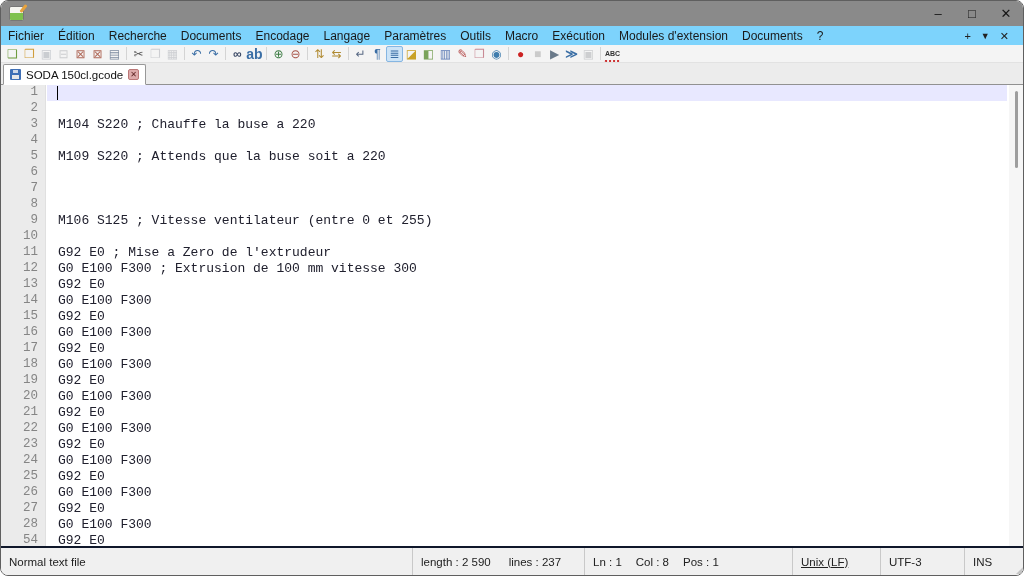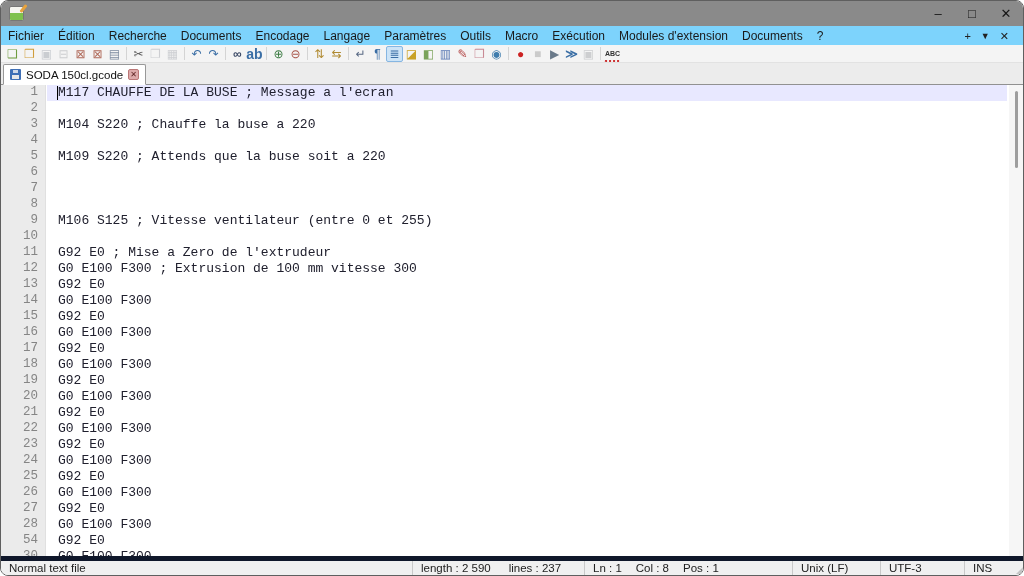--- a/index.html
+++ b/index.html
@@ -44,26 +44,26 @@
   .code-line { position:relative; height:16px; margin-left:46px; margin-right:16px; white-space:pre; }
   .code-line.current { background:#e8e8ff; }
   .ln { position:absolute; left:-46px; top:0; width:37px; text-align:right; font-size:12.5px; color:#858585; }
   .txt { position:absolute; left:11px; top:0; font-size:13px; color:#20202e; }
   .caret { display:none; position:absolute; left:10px; top:1px; width:1px; height:14px; background:#000; }
   .current .caret { display:block; }
   
   .vscroll { position:absolute; top:0; right:0; bottom:0; width:14px; background:#f6f6f6; }
   .vthumb { position:absolute; top:6px; right:5px; width:3px; height:77px; background:#9e9e9e; border-radius:2px; }
   
-  .statusbar { height:19px; background:#f0f0f0; border-top:5px solid #0f172a; display:flex; align-items:center; font-size:11.5px; color:#222; flex:0 0 auto; }
+  .statusbar { height:29px; background:#f0f0f0; border-top:2px solid #0f172a; display:flex; align-items:center; font-size:11.5px; color:#222; flex:0 0 auto; }
   .seg { height:100%; display:flex; align-items:center; padding-left:8px; border-right:1px solid #c9c9c9; white-space:nowrap; }
   .seg.grow { flex:1 1 auto; }
   .seg .gap { display:inline-block; width:18px; }
   .seg .gap-s { display:inline-block; width:14px; }
-  .seg-len { width:172px; } .seg-cur { width:208px; } .seg-eol { width:88px; } .seg-enc { width:84px; } .seg-ins { width:44px; border-right:none; }
+  .seg-len { width:172px; } .seg-cur { width:208px; } .seg-eol { width:88px;text-decoration:underline; } .seg-enc { width:84px; } .seg-ins { width:44px; border-right:none; }
   .grip { width:14px; height:100%; display:flex; align-items:flex-end; justify-content:flex-end; color:#c4c4c4; font-size:9px; border-right:none; }
 </style>
 </head>
 <body>
 
 <div class="window">
 
   <div class="titlebar">
     <span class="app-icon"></span>
     <div class="tb-controls">
@@ -201,21 +201,20 @@
     </div>
   </div>
 
   <div class="editor">
     <div class="gutter-bg"></div>
     <div class="lines">
 
         <div class="code-line current">
           <span class="ln">1</span>
           <span class="caret"></span>
-          <span class="txt">M117 CHAUFFE DE LA BUSE ; Message a l'ecran</span>
         </div>
 
         <div class="code-line">
           <span class="ln">2</span>
           
           <span class="txt"></span>
         </div>
 
         <div class="code-line">
           <span class="ln">3</span>

